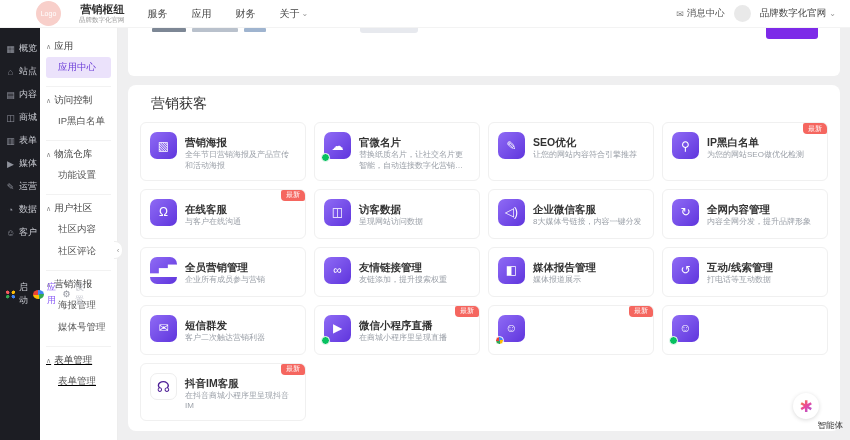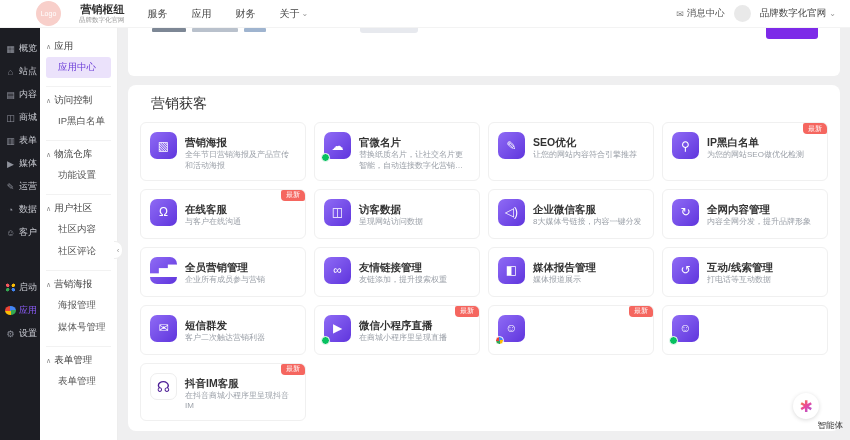--- a/index.html
+++ b/index.html
@@ -22,36 +22,36 @@
   .msg .glyph{font-size:9px;color:#777;}
   .avatar{width:17px;height:17px;border-radius:50%;background:#e9e9e9;}
   .account{display:flex;align-items:center;gap:3px;color:#444;}
   .account .caret{font-size:8px;color:#999;}
 
   
   .primary{position:absolute;left:0;top:28px;bottom:0;width:40px;background:#1c1d23;
     display:flex;flex-direction:column;padding-top:9px;z-index:5;}
   .p-item{display:flex;align-items:center;gap:3px;padding:5px 0 5px 5px;color:#c9cbd2;font-size:9px;cursor:pointer;}
   .p-item .p-icon{width:11px;font-size:9px;color:#8f929c;text-align:center;flex:0 0 auto;}
-  .p-bottom{margin-top:32px;display:flex;flex-direction:column;}
+  .p-bottom{margin-top:32px;display:flex;flex-direction:row;}
   .p-item.active{color:#8b5cf6;}
   .p-item.active .p-icon{color:#8b5cf6;}
   .launcher-dots-icon{width:9px;height:9px;display:inline-block;
     background:radial-gradient(circle at 25% 25%,#f5595d 1.6px,transparent 1.9px),
                radial-gradient(circle at 75% 25%,#fbbc05 1.6px,transparent 1.9px),
                radial-gradient(circle at 25% 75%,#34a853 1.6px,transparent 1.9px),
                radial-gradient(circle at 75% 75%,#4285f4 1.6px,transparent 1.9px);}
   .apps-circle-icon{width:9px;height:9px;display:inline-block;border-radius:50%;
     background:conic-gradient(#4285f4 0 25%,#34a853 0 50%,#fbbc05 0 75%,#ea4335 0);}
 
   
   .secondary{position:absolute;left:40px;top:28px;bottom:0;width:78px;background:#fff;
     border-right:1px solid #ededed;padding:10px 6px 6px;z-index:4;font-size:9.5px;overflow:hidden;}
   .section{border-bottom:1px solid #f2f2f2;padding-bottom:7px;margin-bottom:7px;}
-  .section:last-child{border-bottom:none;}
+  .section:last-child{border-bottom:none;text-decoration:underline;}
   .sec-header{display:flex;align-items:center;gap:3px;color:#3d3d3d;margin:2px 0 4px;cursor:pointer;}
   .sec-header .glyph{font-size:7px;color:#888;}
   .sec-item{padding:4px 2px 4px 12px;color:#555;border-radius:3px;margin:1px 0;cursor:pointer;
     white-space:nowrap;overflow:hidden;}
   .sec-item.active{background:#ebe2fb;color:#6d3fd8;}
   .collapse-tab{position:absolute;left:114px;top:241px;width:9px;height:18px;background:#fff;
     border:1px solid #eee;border-left:none;border-radius:0 8px 8px 0;z-index:5;display:flex;
     align-items:center;justify-content:center;font-size:8px;color:#999;cursor:pointer;}
 
   

